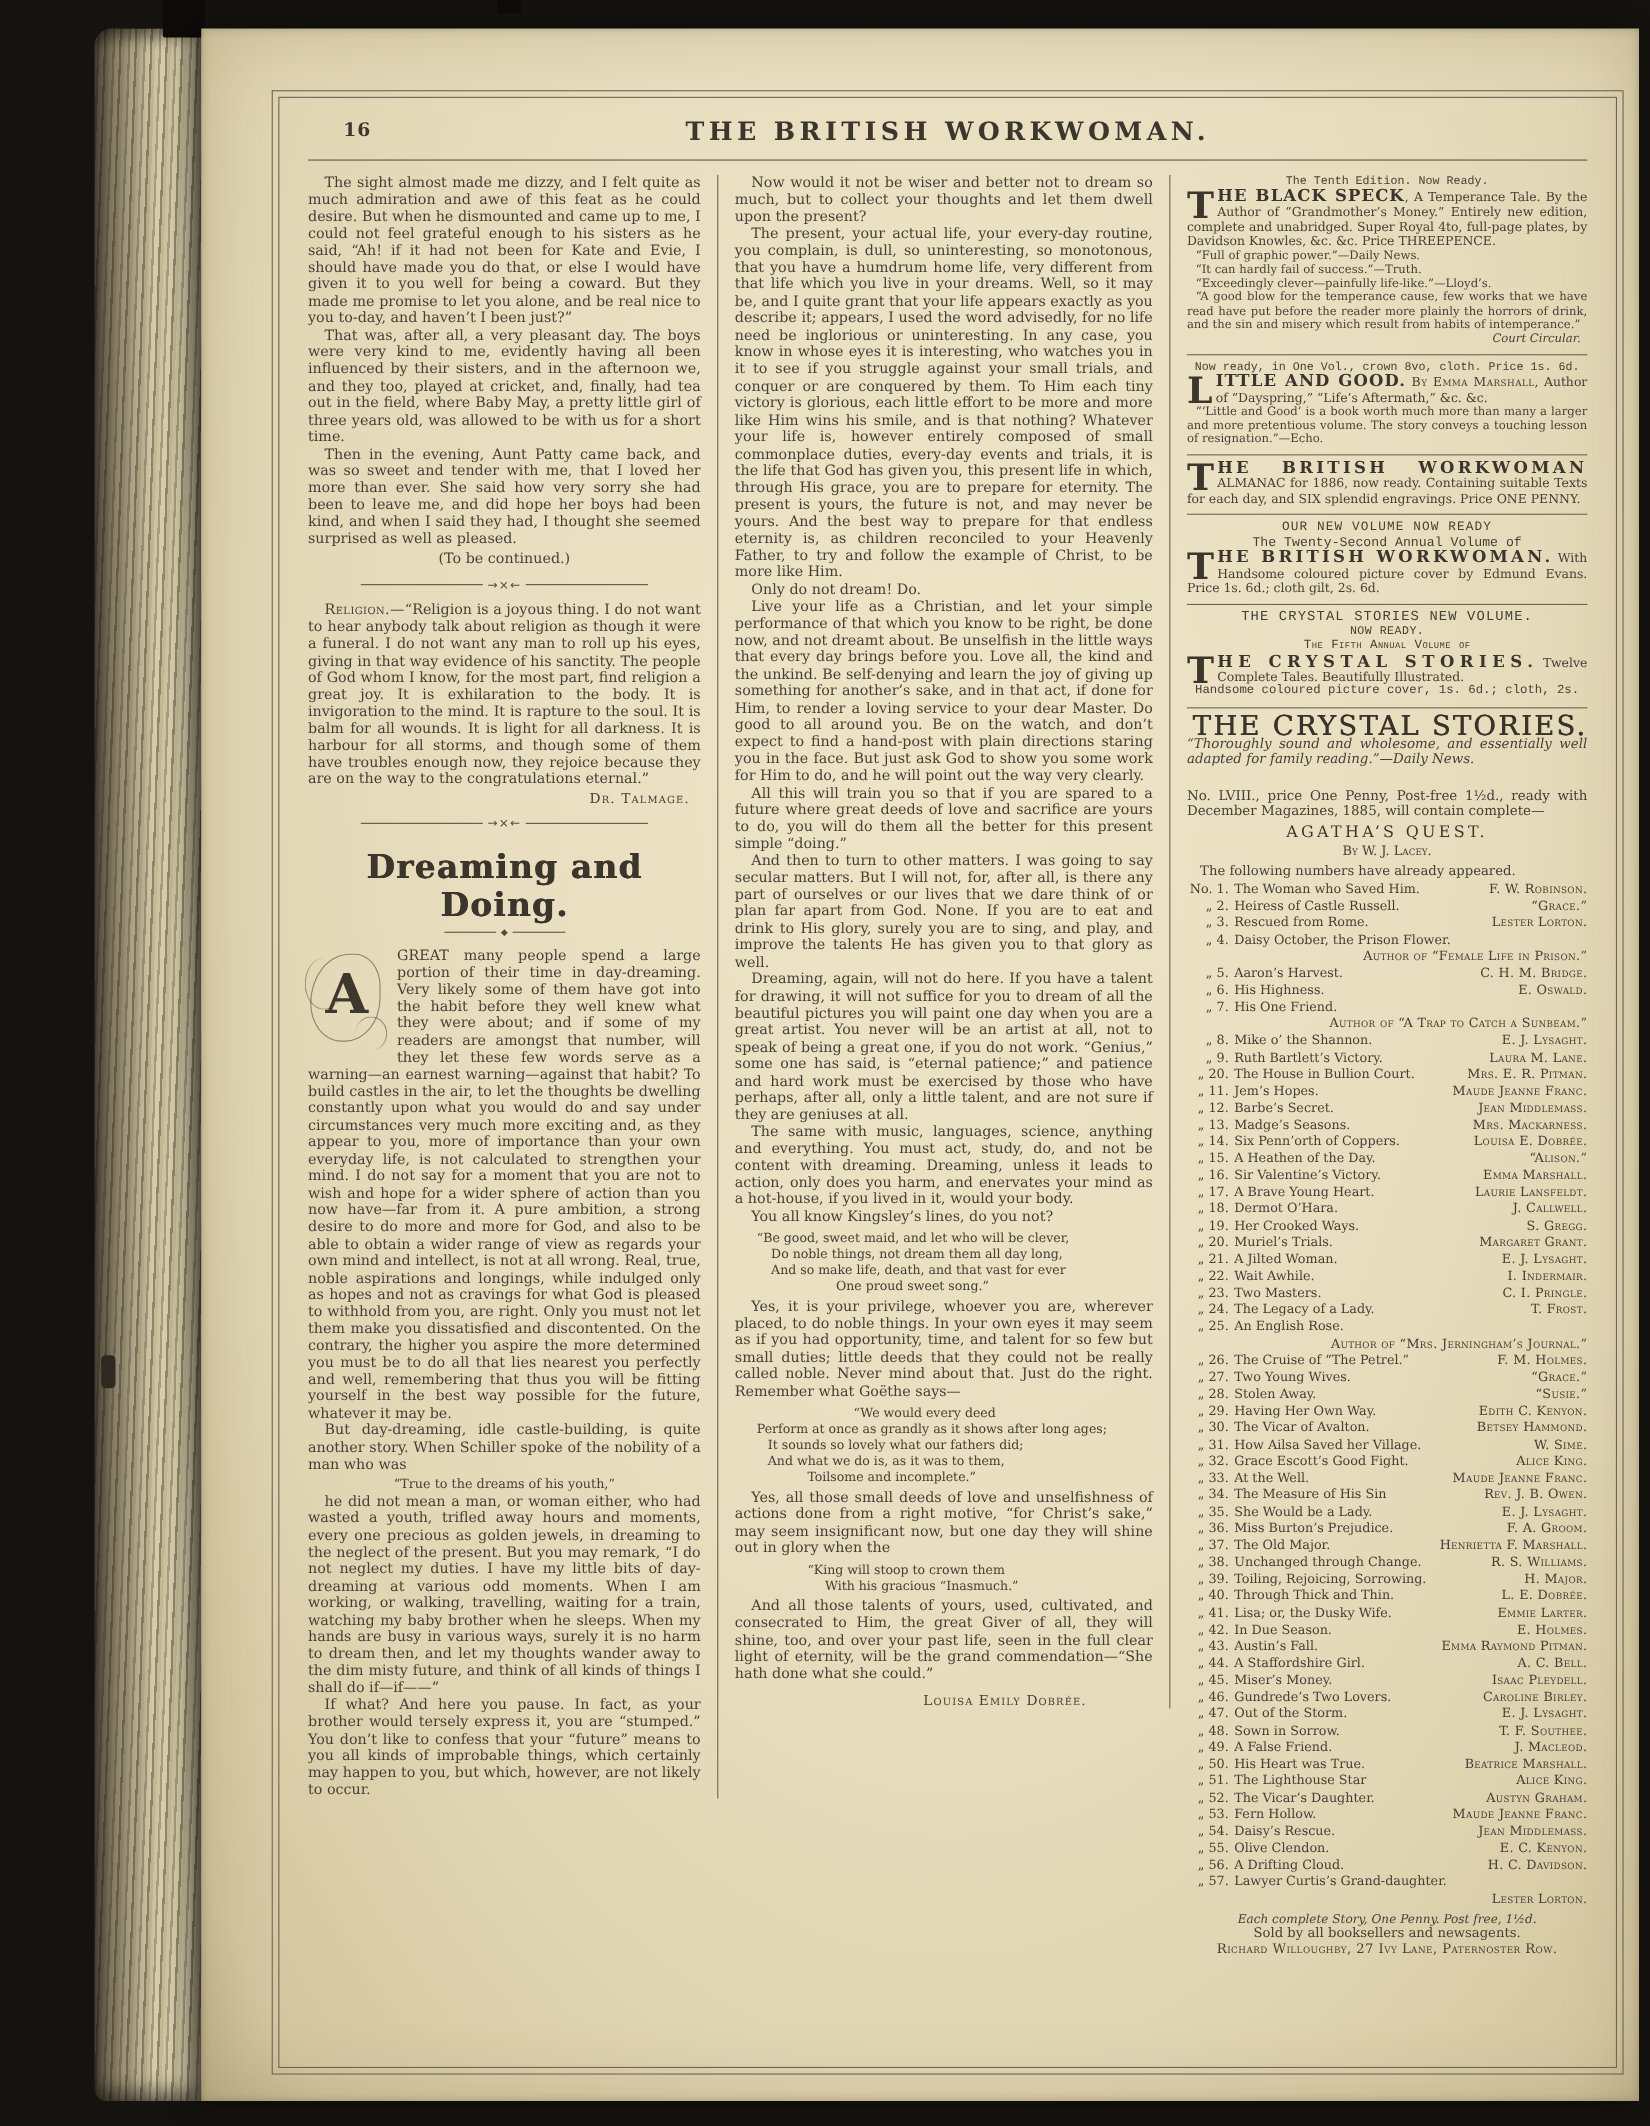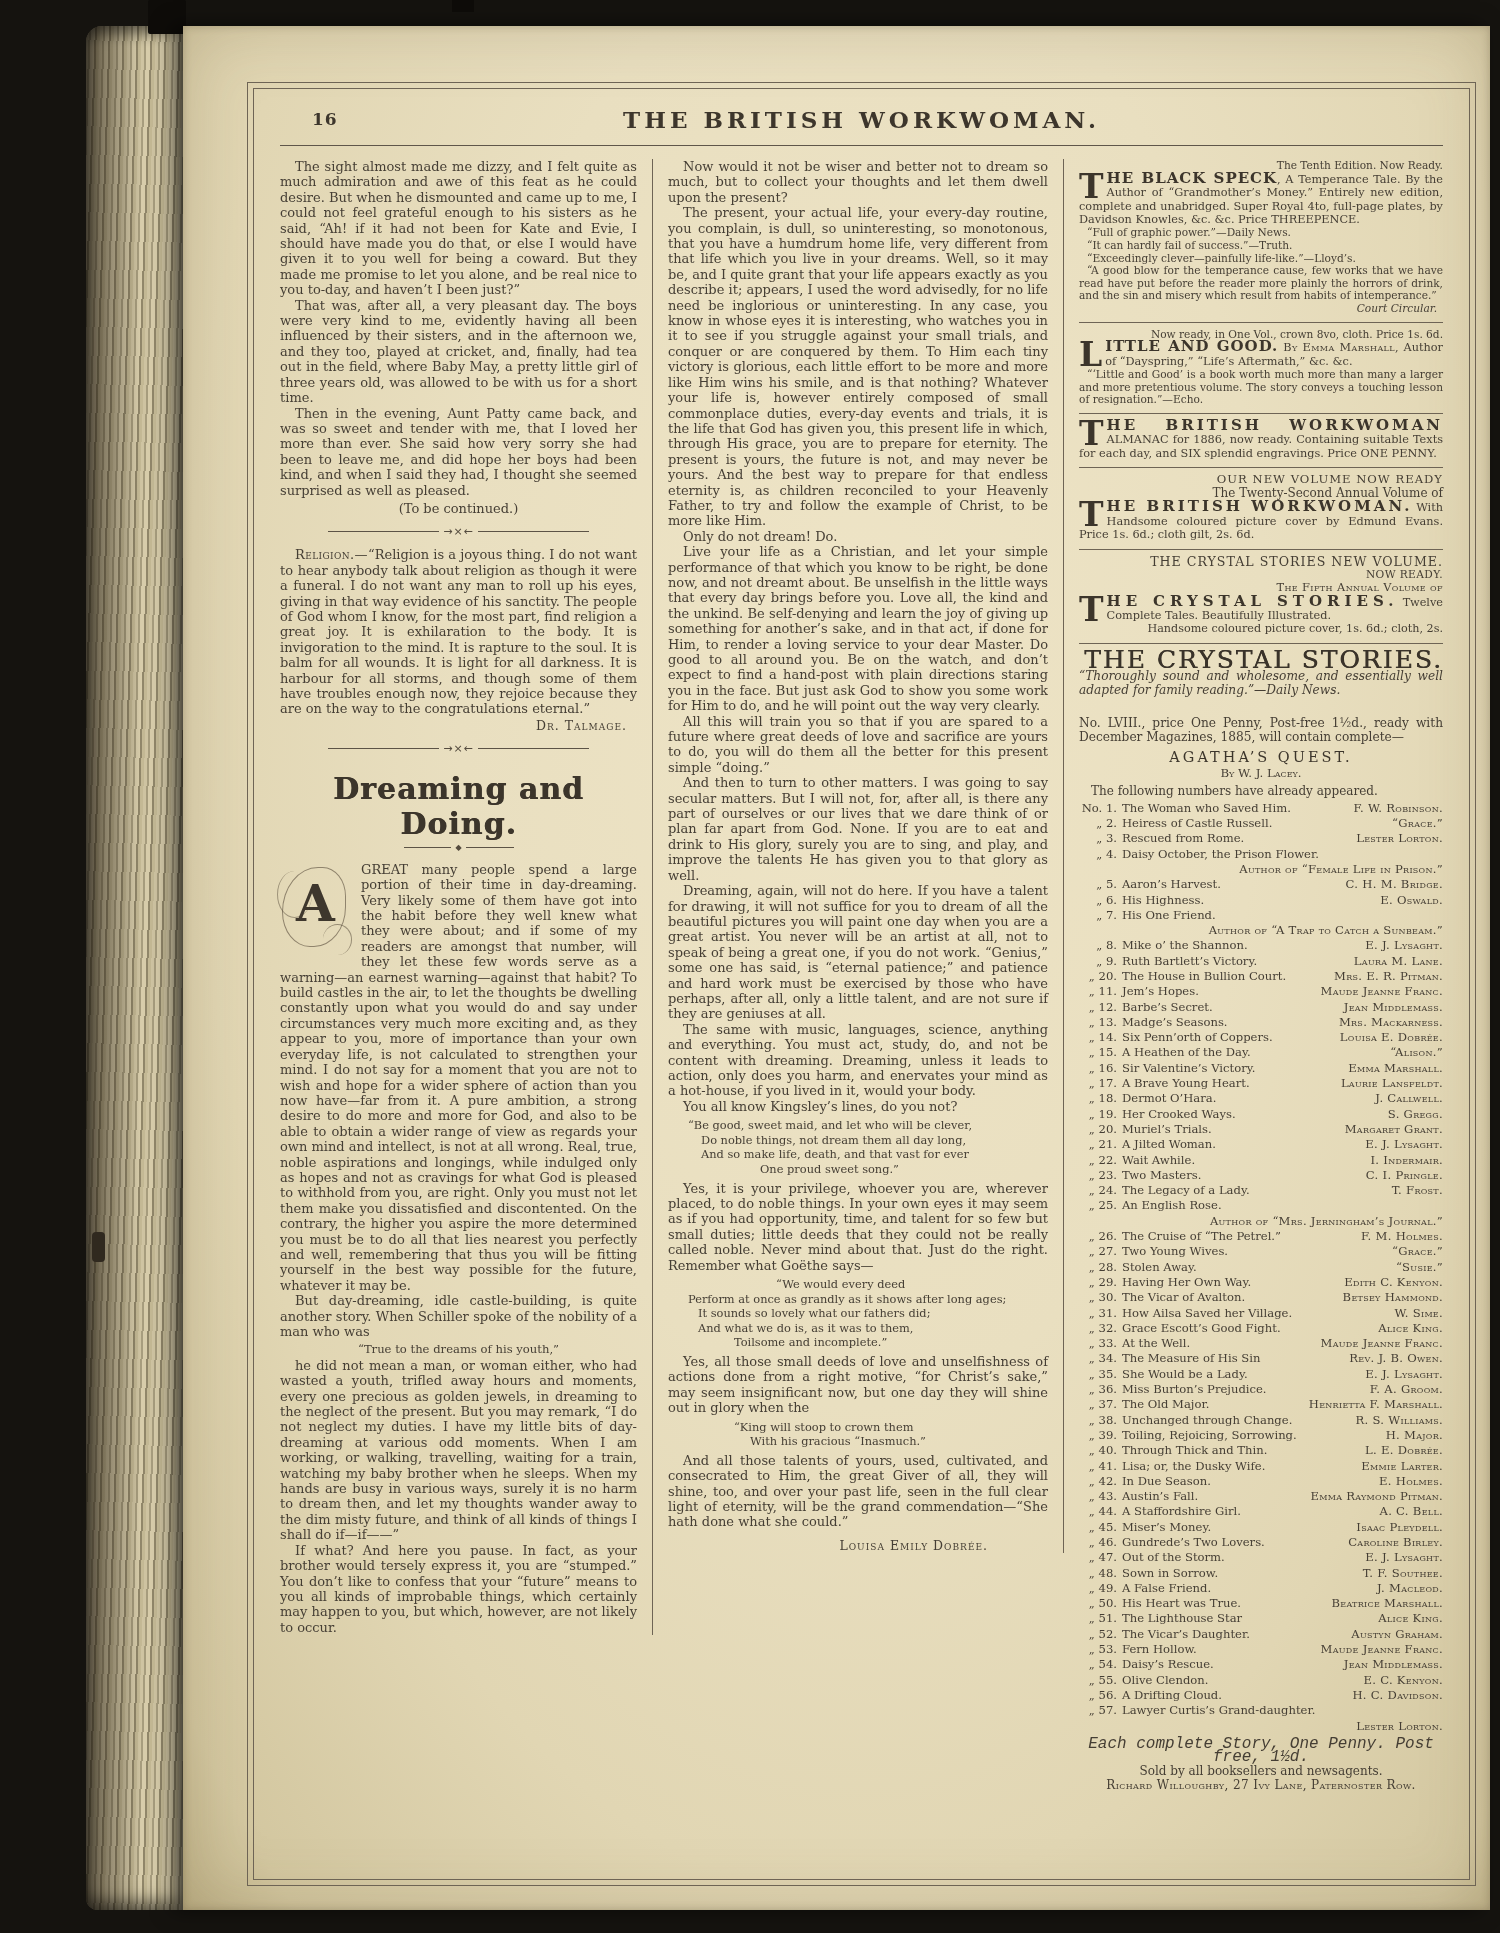--- a/index.html
+++ b/index.html
@@ -62,41 +62,41 @@
   .v-kingsley div:nth-child(4){padding-left:72px;}
   .v-goethe div:nth-child(1){padding-left:88px;}
   .v-goethe div:nth-child(n+3){padding-left:10px;}
   .v-goethe div:nth-child(5){padding-left:46px;}
   .v-inasmuch div:nth-child(1){padding-left:46px;}
   .v-inasmuch div:nth-child(2){padding-left:62px;}
 
   
   .ad{padding:5px 0 7px 0;font-size:11.5px;line-height:13.6px;}
   .ad + .ad{border-top:1px solid #6e6455;}
-  .ad-center{text-align:right;}
+  .ad-center{text-align:center;font-family:Liberation Mono, monospace;}
   .tiny{font-size:10.6px;line-height:12.8px;}
   .ad-lead{text-align:justify;font-size:11.3px;line-height:13.4px;hyphens:auto;}
   .init{float:left;font-size:33px;line-height:25px;font-weight:bold;margin:2px 3px 0 0;color:#3c352b;}
   .ad-title{font-weight:bold;font-size:15px;letter-spacing:1px;color:#3c352b;}
   .ad-title.wide{letter-spacing:3px;}
   .q{font-size:10.6px;line-height:12.6px;text-align:justify;text-indent:8px;hyphens:auto;}
   .attrib{text-align:right;font-style:italic;font-size:10.6px;line-height:12.6px;padding-right:6px;}
   .heavy-rule{border-top:3px double #5c5346;}
   .crystal-heading{text-align:right;font-size:25px;font-weight:normal;letter-spacing:2px;color:#3a332a;
     margin:4px 0 2px 0;text-shadow:.4px 0 0 #3a332a;}
   .crystal-review{font-style:italic;font-size:12.2px;line-height:14.6px;text-align:justify;}
   .crystal-issue{font-size:12.2px;line-height:14.6px;text-align:justify;margin-top:18px;}
   .feature-title{text-align:center;font-size:14.5px;letter-spacing:3px;margin-top:6px;color:#3c352b;}
   .byline{text-align:center;font-variant:small-caps;font-size:11.8px;margin:2px 0 5px 0;}
   .list-intro{font-size:12px;text-indent:12px;margin-bottom:2px;}
   .story-row{display:flex;font-size:11.6px;line-height:15.3px;}
   .story-row .no{flex:none;width:38px;text-align:right;padding-right:5px;white-space:pre;}
   .story-row .title{flex:1;text-align:left;}
   .story-row .author{text-align:right;font-variant:small-caps;letter-spacing:.3px;margin-left:6px;white-space:nowrap;}
-  .list-footer1{text-align:center;font-style:italic;font-size:16px;margin-top:4px;font-family:Liberation Mono, monospace;}
+  .list-footer1{text-align:center;font-style:italic;font-size:11px;margin-top:4px;}
   .list-footer2{text-align:center;font-size:12px;}
   .list-footer3{text-align:center;font-size:12px;font-variant:small-caps;letter-spacing:.4px;}
 </style>
 </head>
 <body>
 
 <div class="stage">
   <div class="book-stack"></div>
   <div class="mark-a"></div>
   <div class="mark-b"></div>

